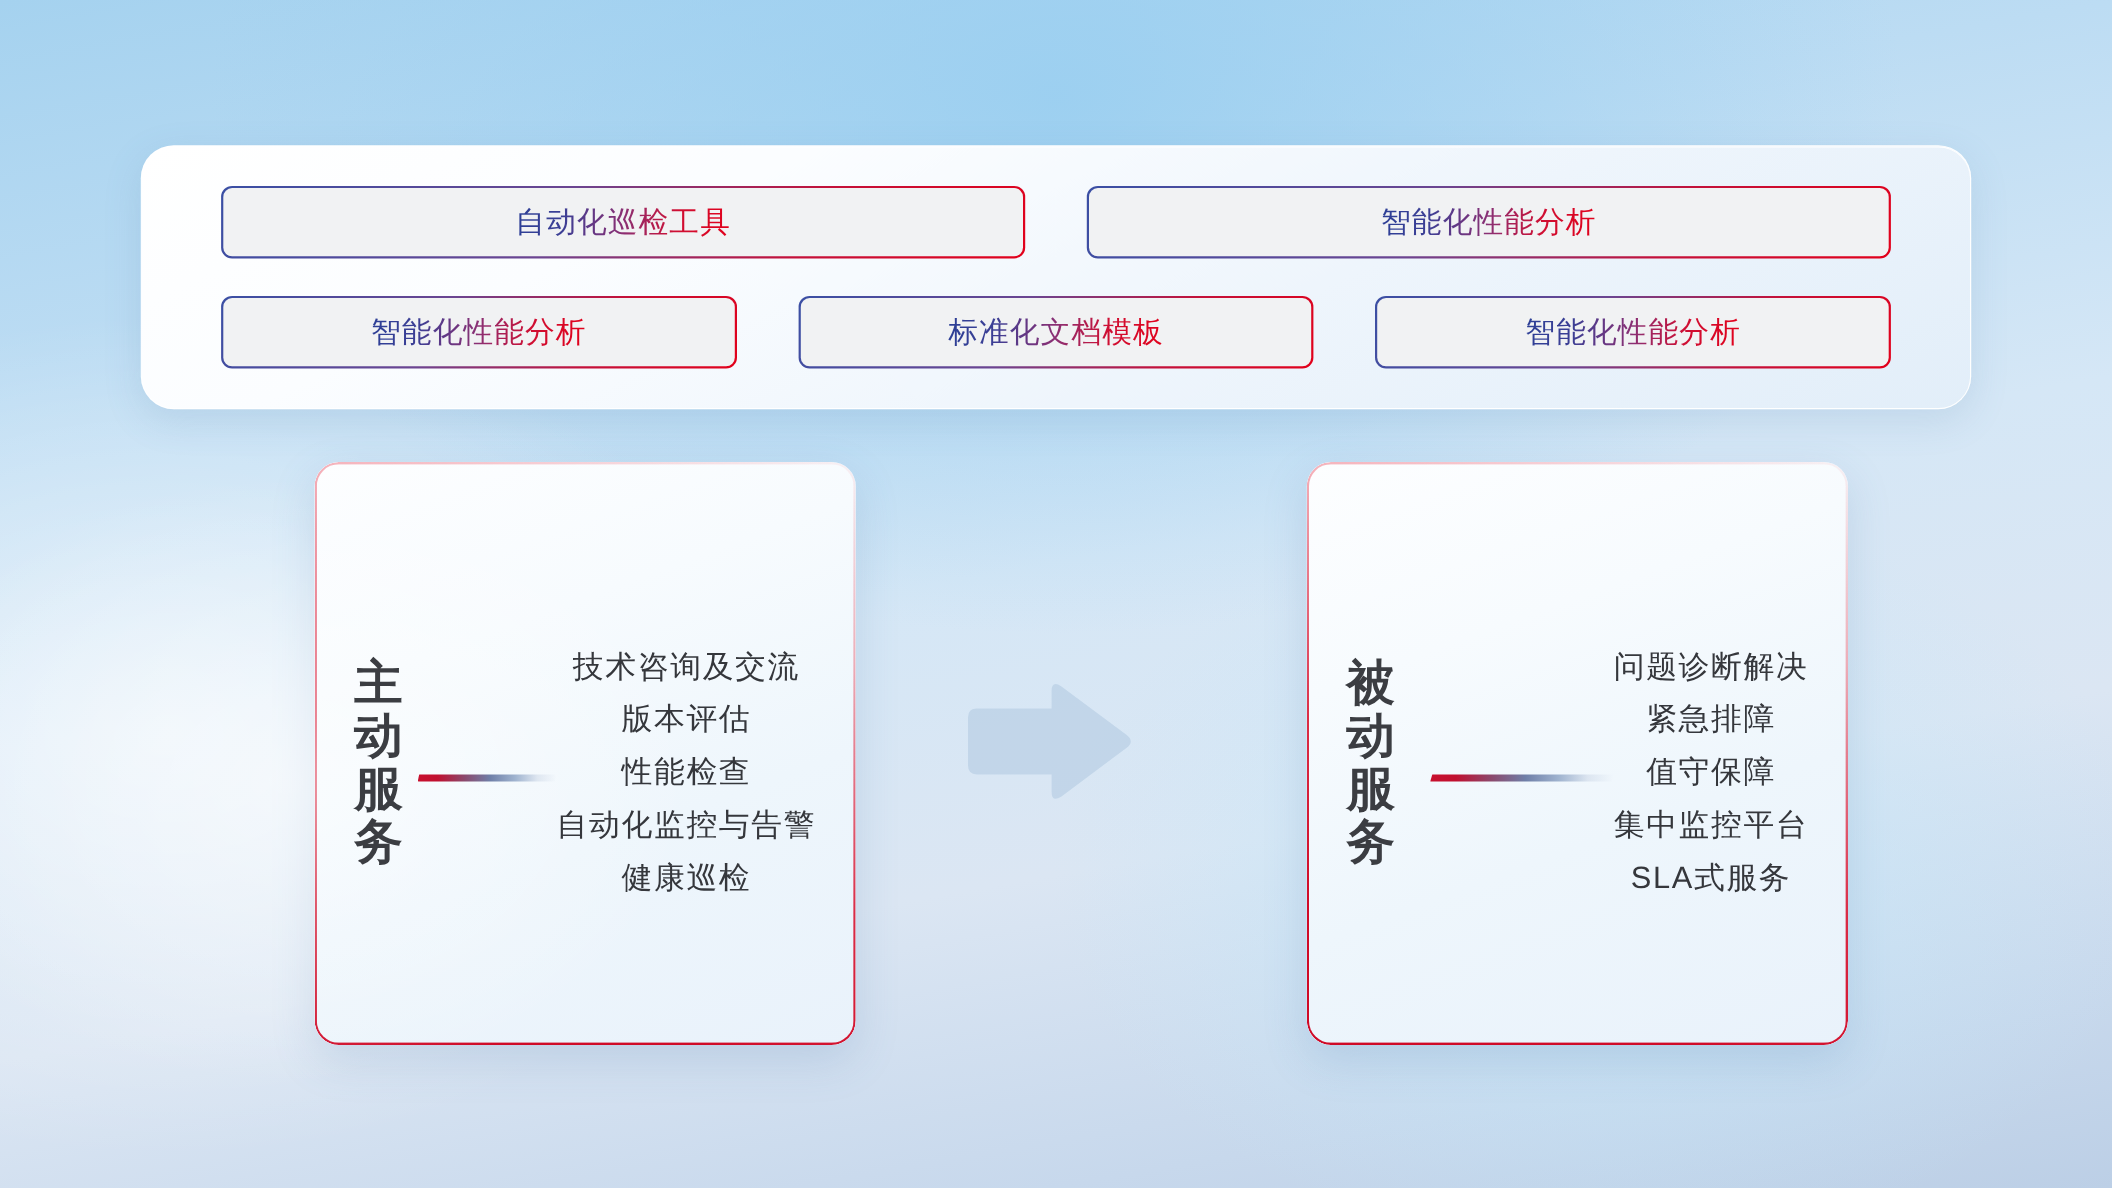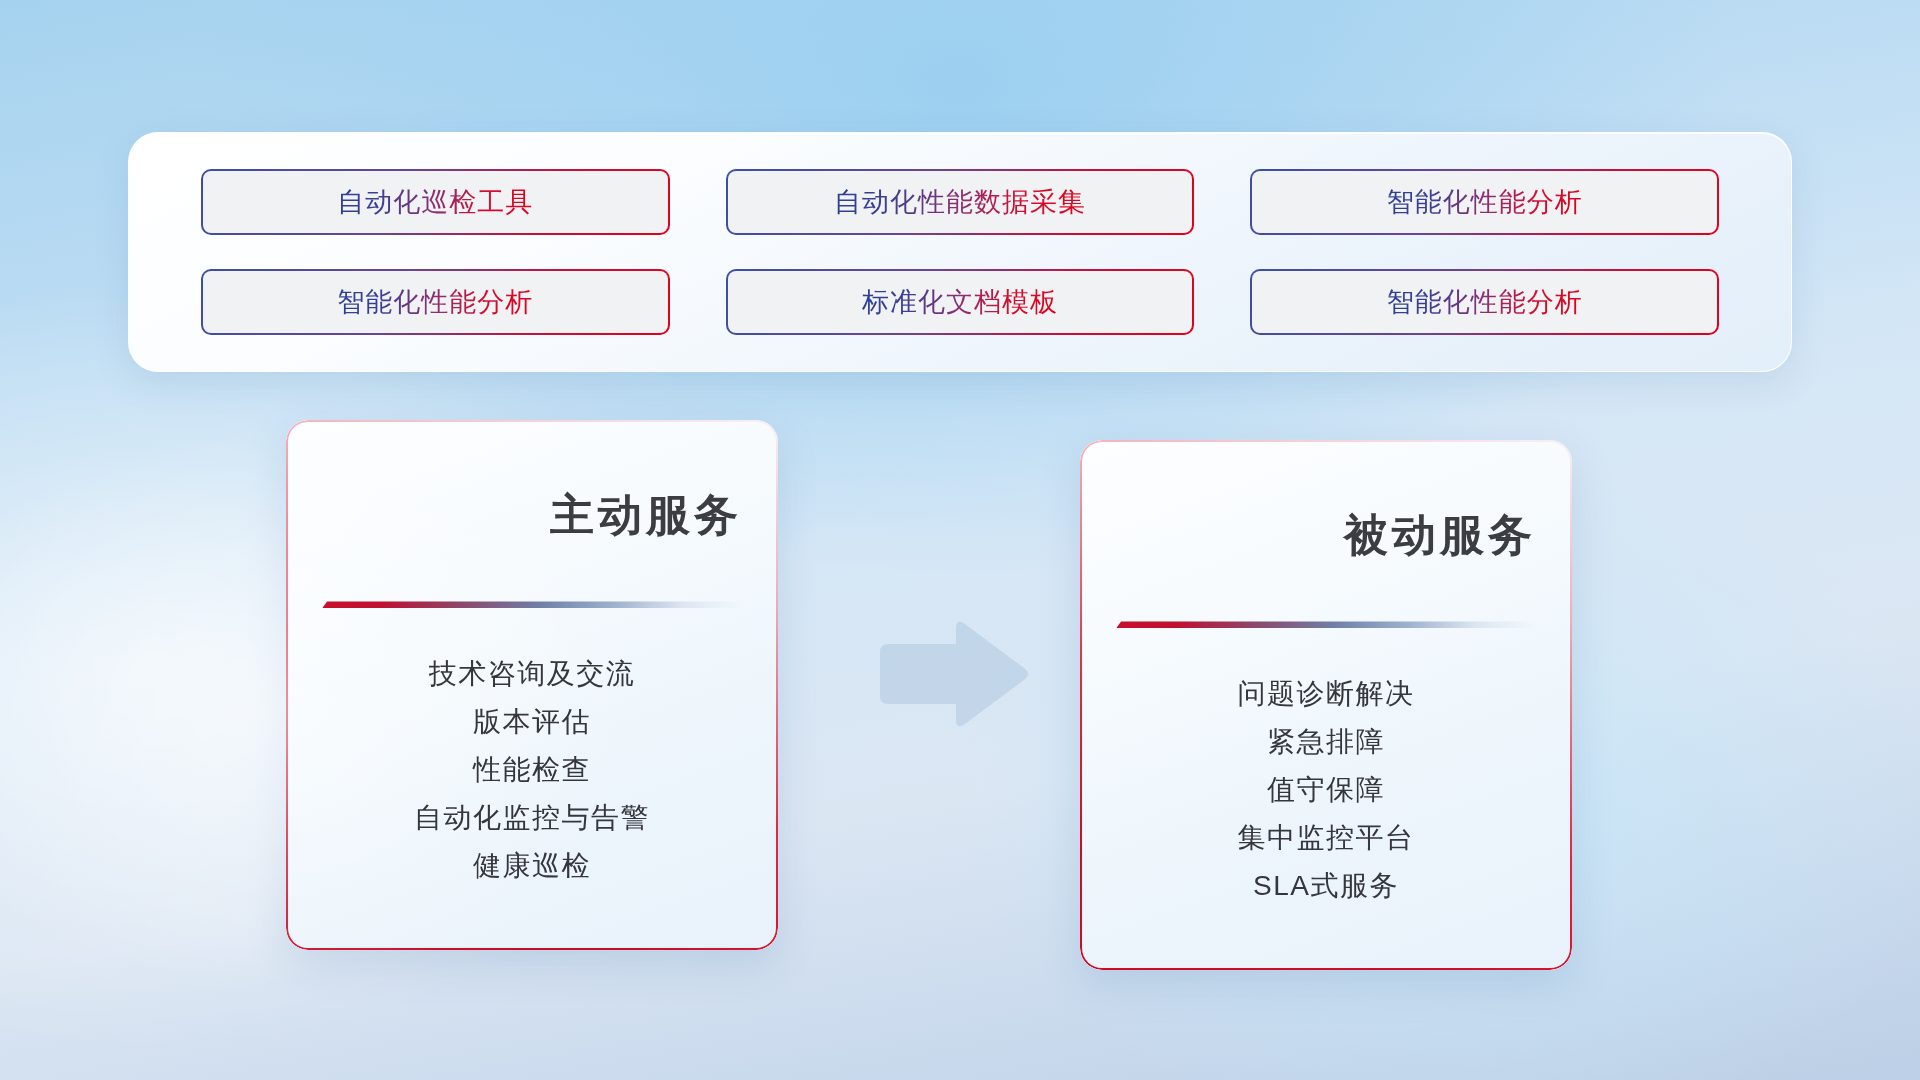--- a/index.html
+++ b/index.html
@@ -115,30 +115,30 @@
         rgba(214,8,38,0.85) 58%,
         #d00b28 82%,
         #cf0a27 100%);
     -webkit-mask: linear-gradient(#000 0 0) content-box, linear-gradient(#000 0 0);
     -webkit-mask-composite: xor;
     mask: linear-gradient(#000 0 0) content-box, linear-gradient(#000 0 0);
     mask-composite: exclude;
     pointer-events: none;
   }
   .card.left  { left: 286px; }
-  .card.right { left: 1080px; margin-top: 20px; }
+  .card.right { left: 1188px; }
 
   .card-inner {
     position: relative;
     z-index: 2;
     height: 100%;
     display: flex;
-    flex-direction: column;
-    align-items: flex-end;
-    padding: 34px 36px 34px;
+    flex-direction: row;
+    align-items: center;
+    padding: 34px 36px 16px;
     box-sizing: border-box;
   }
   .card-title {
     font-size: 44px;
     font-weight: 700;
     color: #3b3d42;
     letter-spacing: 4px;
     line-height: 1.1;
   }
   .card-divider {
@@ -196,25 +196,20 @@
   <section class="top-panel">
 
     <div class="pill-row">
       <div class="pill">
         <div class="pill-inner">
           <span class="pill-label">自动化巡检工具</span>
         </div>
       </div>
       <div class="pill">
         <div class="pill-inner">
-          <span class="pill-label">自动化性能数据采集</span>
-        </div>
-      </div>
-      <div class="pill">
-        <div class="pill-inner">
           <span class="pill-label">智能化性能分析</span>
         </div>
       </div>
     </div>
 
     <div class="pill-row">
       <div class="pill">
         <div class="pill-inner">
           <span class="pill-label">智能化性能分析</span>
         </div>

